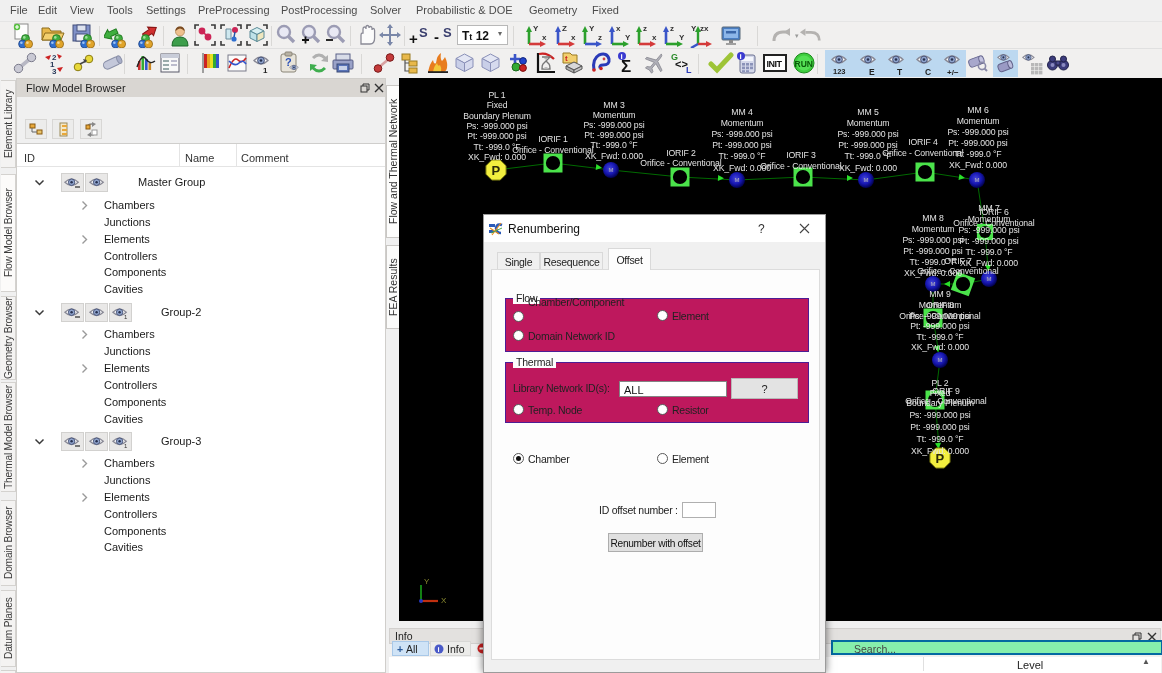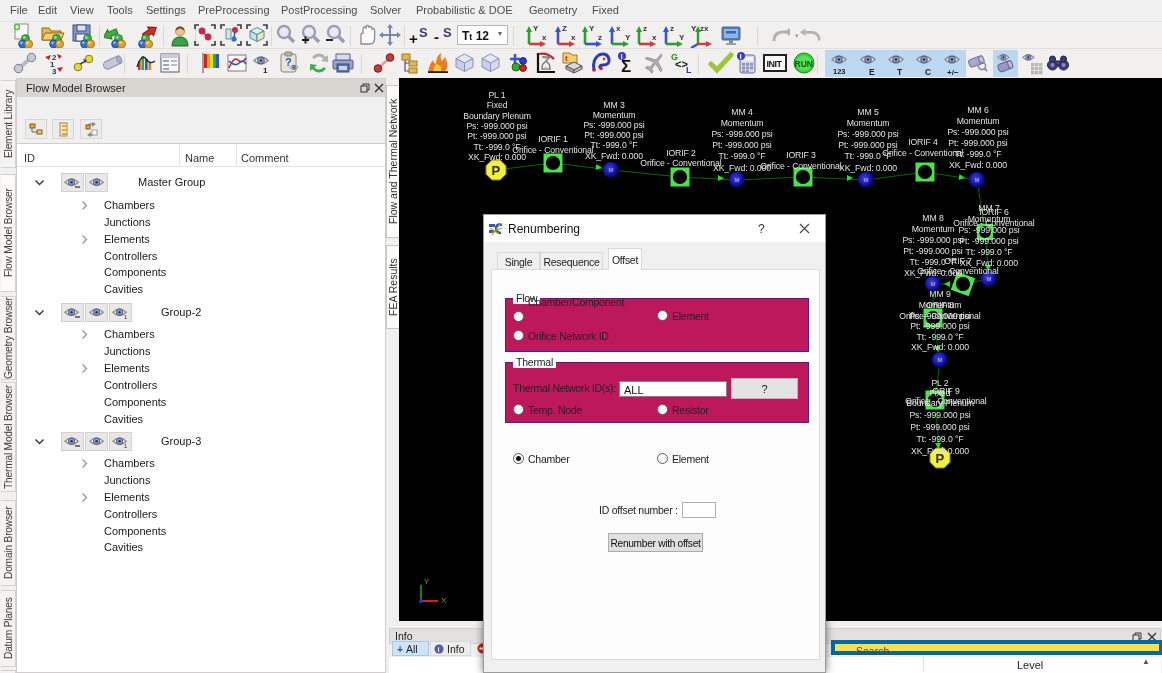--- a/index.html
+++ b/index.html
@@ -821,21 +821,21 @@
         <svg class="ab" style="left:3px;top:2px" width="10" height="10" viewBox="0 0 10 10">
           <circle cx="5" cy="5" r="4.5" fill="#4a5ac8"></circle>
           <text x="3.4" y="8" font-size="7.5" fill="#fff" font-weight="bold">i</text>
         </svg>
         <span class="ab" style="left:16px;top:1px">Info</span>
       </div>
 <svg class="ab" style="left:88px;top:2px" width="11" height="11" viewBox="0 0 11 11">
         <circle cx="5.5" cy="5.5" r="5" fill="#cc2222"></circle>
         <rect x="2.5" y="4.5" width="6" height="2" fill="#fff"></rect>
       </svg>
-<div class="ab" style="left:442px;top:-1px;width:332px;height:15px;background:#fde047;border:4px solid #0369a1">
+<div class="ab" style="left:442px;top:-1px;width:332px;height:15px;background:#86efac;border:2px solid #0369a1">
         <span class="ab" style="left:21px;top:1px;color:#444">Search...</span>
       </div>
 </div>
 <div id="icontent">
 <div class="ab" style="left:534px;top:0;width:1px;height:14px;background:#e0e0e0"></div>
 <span class="ab" style="left:628px;top:2px">Level</span>
 <span class="ab" style="left:753px;top:0px;font-size:8px;color:#555">▲</span>
 </div>
 </div>
 <div id="dlg">
@@ -852,37 +852,37 @@
 <svg class="ab" style="left:315px;top:8px" width="11" height="11" viewBox="0 0 11 11">
         <path d="M1 1 L10 10 M10 1 L1 10" stroke="#444" stroke-width="1.1"></path>
       </svg>
 </div>
 <div class="dtab" style="left:13px;width:43px">
       <span class="ab" style="left:0;right:0;top:3px">Single</span>
     </div>
 <div class="dtab" style="left:56px;width:63px">
       <span class="ab" style="left:0;right:0;top:3px">Resequence</span>
     </div>
-<div class="dtab" style="left:124px;width:34px;top:33px;height:22px;background:#fdfdfd;border-bottom:none;z-index:3">
+<div class="dtab" style="left:124px;width:43px;top:33px;height:22px;background:#fdfdfd;border-bottom:none;z-index:3">
       <span class="ab" style="left:0;right:0;top:5px">Offset</span>
     </div>
 <div id="dpane">
 <div class="gbox" style="top:28px;height:54px">
         <span class="glab">Flow</span>
       </div>
 <div class="radio" style="left:21px;top:41px"></div>
       <span class="rlab" style="left:36px;top:26px">Chamber/Component</span>
 <div class="radio" style="left:165px;top:40px"></div>
       <span class="rlab" style="left:180px;top:40px">Element</span>
 <div class="radio" style="left:21px;top:60px"></div>
-      <span class="rlab" style="left:36px;top:60px">Orifice Network ID</span>
+      <span class="rlab" style="left:36px;top:60px">Domain Network ID</span>
 <div class="gbox" style="top:92px;height:61px">
         <span class="glab">Thermal</span>
       </div>
-<span class="rlab" style="left:21px;top:112px">Thermal Network ID(s):</span>
+<span class="rlab" style="left:21px;top:112px">Library Network ID(s):</span>
 <div class="ab" style="left:127px;top:111px;width:108px;height:16px;background:#fff;border:1px solid #848484">
         <span class="ab" style="left:4px;top:2px;font-size:11px;color:#111">ALL</span>
       </div>
 <div class="ab" style="left:239px;top:108px;width:67px;height:21px;background:#e3e3e3;border:1px solid #b8b8b8;text-align:center">
         <span class="ab" style="left:0;right:0;top:4px;font-size:11px;color:#222">?</span>
       </div>
 <div class="radio" style="left:21px;top:134px"></div>
       <span class="rlab" style="left:36px;top:134px">Temp. Node</span>
 <div class="radio" style="left:165px;top:134px"></div>
       <span class="rlab" style="left:180px;top:134px">Resistor</span>

